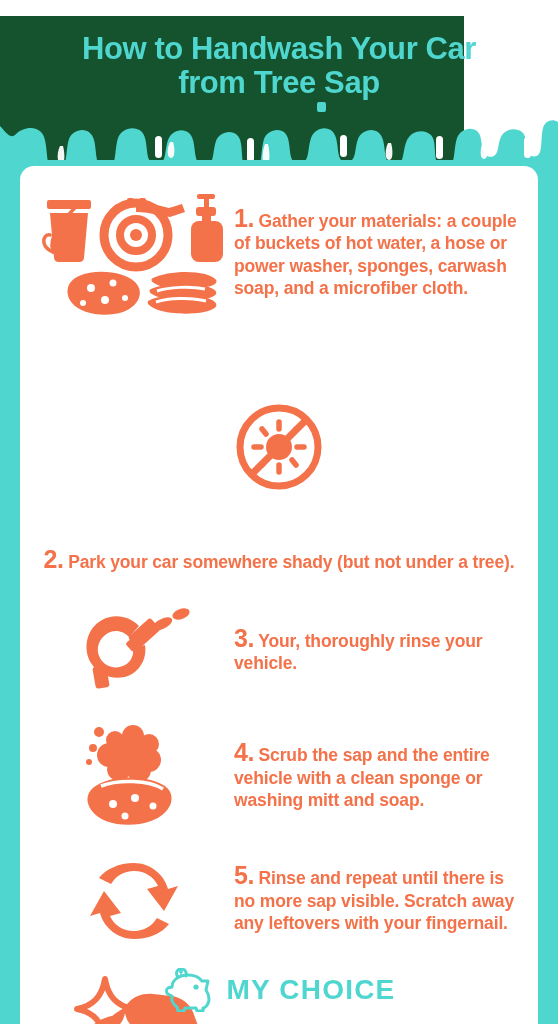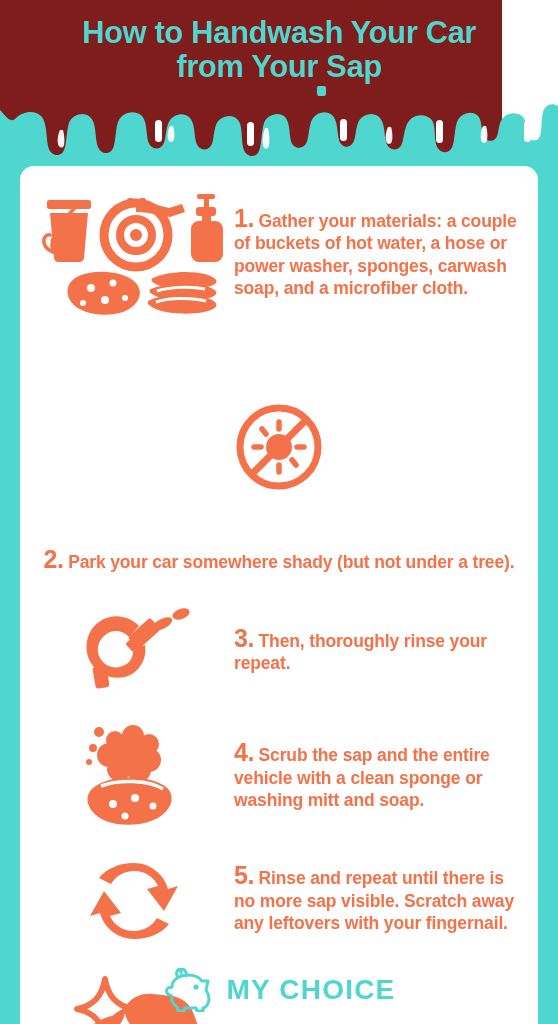--- a/index.html
+++ b/index.html
@@ -12,23 +12,23 @@
 
   #page {
     position:relative;
     width:558px; height:1024px;
     background:#ffffff;
   }
 
   
   .header {
     position:absolute;
-    left:0; top:0;
-    width:502px; height:166px;
-    background:#7f1d1d;
+    left:0; top:16px;
+    width:464px; height:166px;
+    background:#14532d;
   }
   .title {
     position:absolute;
     left:0; top:16px;
     width:558px;
     text-align:center;
     color:#4fd6cf;
     font-size:31px;
     font-weight:bold;
     line-height:34px;
@@ -125,21 +125,21 @@
   }
 </style>
 </head>
 <body>
 
 <div id="page">
 
   <div class="header">
     <div class="title">
       <span class="ln">How to Handwash Your Car</span>
-      <span class="ln">from Your Sap</span>
+      <span class="ln">from Tree Sap</span>
     </div>
 
     <div class="drip-wrap">
       <svg viewBox="0 0 558 80" xmlns="http://www.w3.org/2000/svg">
         <path fill="#4fd6cf" d="
           M0,24
           L0,80 L558,80 L558,20
           C552,16 545,19 543,26
           C541,34 542,44 540,50
           C538,56 530,56 528,50
@@ -291,21 +291,21 @@
           <g transform="rotate(-42 70 36)">
             <rect x="58" y="22" width="30" height="16" rx="3"></rect>
             <rect x="52" y="25" width="9" height="11" rx="2"></rect>
           </g>
           <path d="M80,18 C86,14 92,12 95,14 C98,16 95,21 89,24 C84,27 79,27 78,25 C77,23 78,20 80,18 Z"></path>
           <ellipse cx="105" cy="10" rx="9" ry="5" transform="rotate(-20 105 10)"></ellipse>
         </svg>
       </div>
       <div class="step-text">
         <span class="step-num">3.</span>
-        <span>Then, thoroughly rinse your repeat.</span>
+        <span>Your, thoroughly rinse your vehicle.</span>
       </div>
     </div>
 
     <div class="step s4">
       <div class="step-icon">
         <svg width="110" height="112" viewBox="0 0 110 112" xmlns="http://www.w3.org/2000/svg" fill="#f4724a">
           <g>
             <circle cx="36" cy="18" r="9"></circle>
             <circle cx="54" cy="14" r="11"></circle>
             <circle cx="70" cy="22" r="10"></circle>

